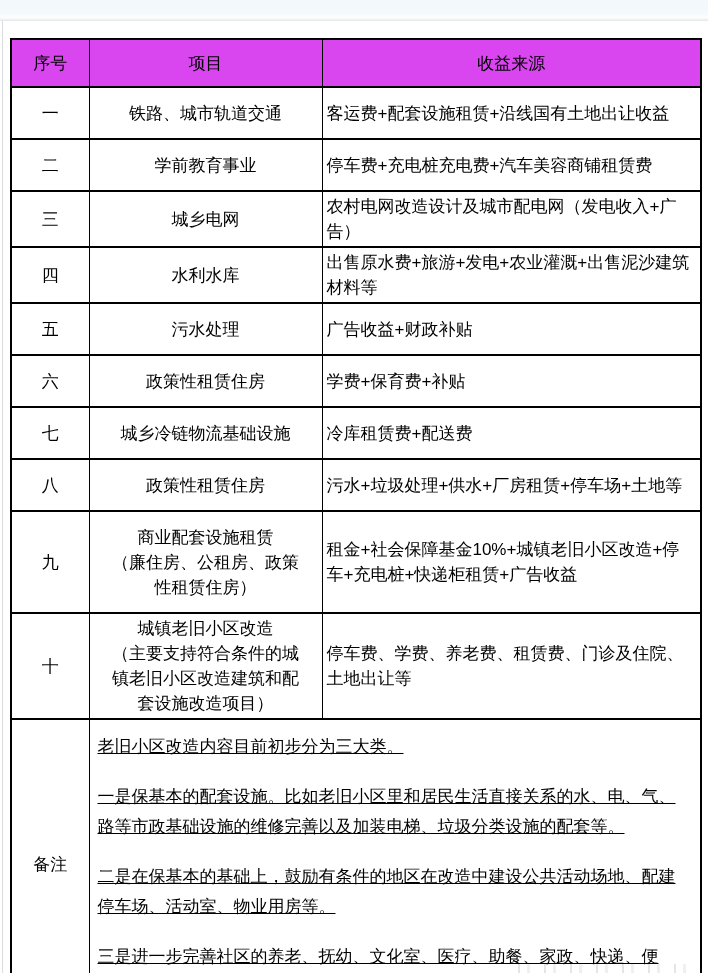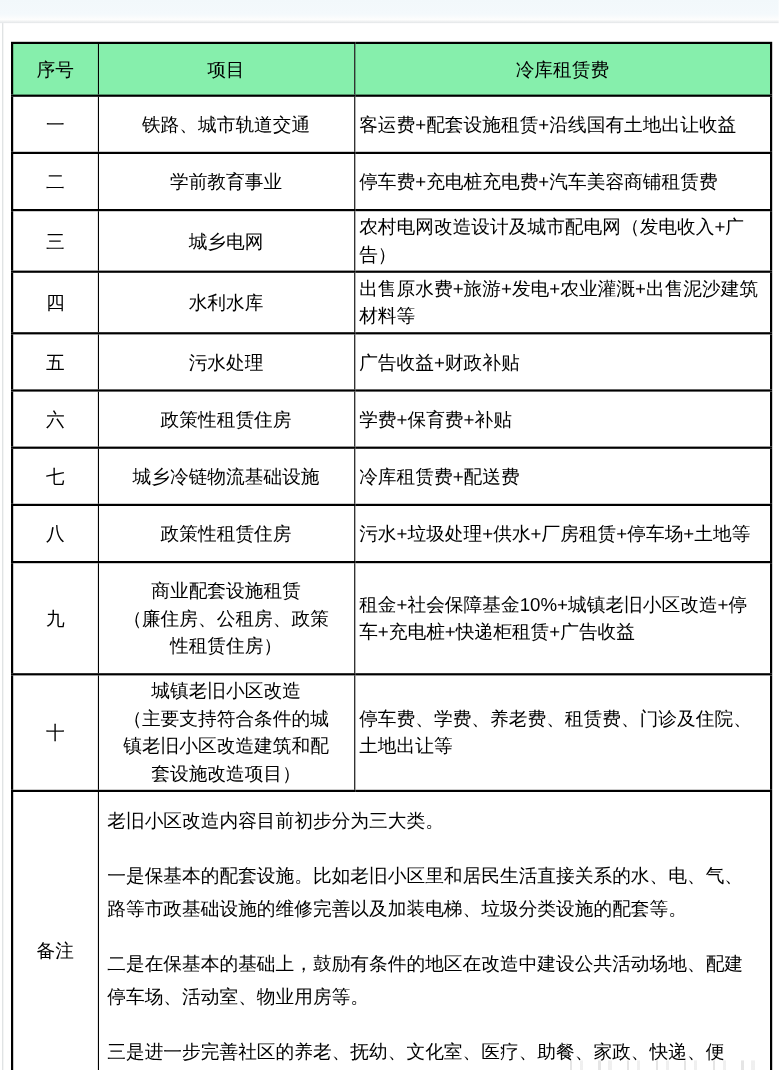--- a/index.html
+++ b/index.html
@@ -36,37 +36,37 @@
     border-top:2px solid #000;
     border-bottom:2px solid #000;
     font-size:17px;
     font-weight:normal;
     line-height:25px;
     vertical-align:middle;
     padding:2px 3px;
     overflow:hidden;
   }
   th{
-    background:#86efac;
+    background:#d946ef;
     height:42px;
     text-align:center;
   }
   td.num, td.proj{text-align:center;}
   td.proj{white-space:pre-line;padding:2px 18px;}
   td.src{text-align:left;padding:2px 4px;}
   tr.r-std td{height:46px;}
   tr.r-tall td{height:96px;}
   td.notes-label{text-align:center;}
   td.notes-body{
     text-align:left;
     vertical-align:top;
     padding:12px 8px 6px 8px;
     line-height:30px;
   }
-  td.notes-body p{margin:0 0 20px 0;}
+  td.notes-body p{margin:0 0 20px 0;text-decoration:underline;}
   td.notes-body p:last-child{margin-bottom:0;}
   .watermark-fragment{
     position:absolute;left:518px;top:964px;width:180px;height:9px;
     background:repeating-linear-gradient(90deg,
       rgba(150,150,150,.55) 0 2px, transparent 2px 9px,
       rgba(170,170,170,.4) 9px 12px, transparent 12px 26px);
     opacity:.45;
   }
 </style>
 </head>
@@ -78,21 +78,21 @@
 <table class="main">
   <colgroup>
       <col class="c1">
       <col class="c2">
       <col class="c3">
     </colgroup>
   <thead>
     <tr>
       <th>序号</th>
       <th>项目</th>
-      <th>冷库租赁费</th>
+      <th>收益来源</th>
     </tr>
   </thead>
   <tbody>
     <tr class="r-std">
       <td class="num">一</td>
       <td class="proj">铁路、城市轨道交通</td>
       <td class="src">客运费+配套设施租赁+沿线国有土地出让收益</td>
     </tr>
     <tr class="r-std">
       <td class="num">二</td>

